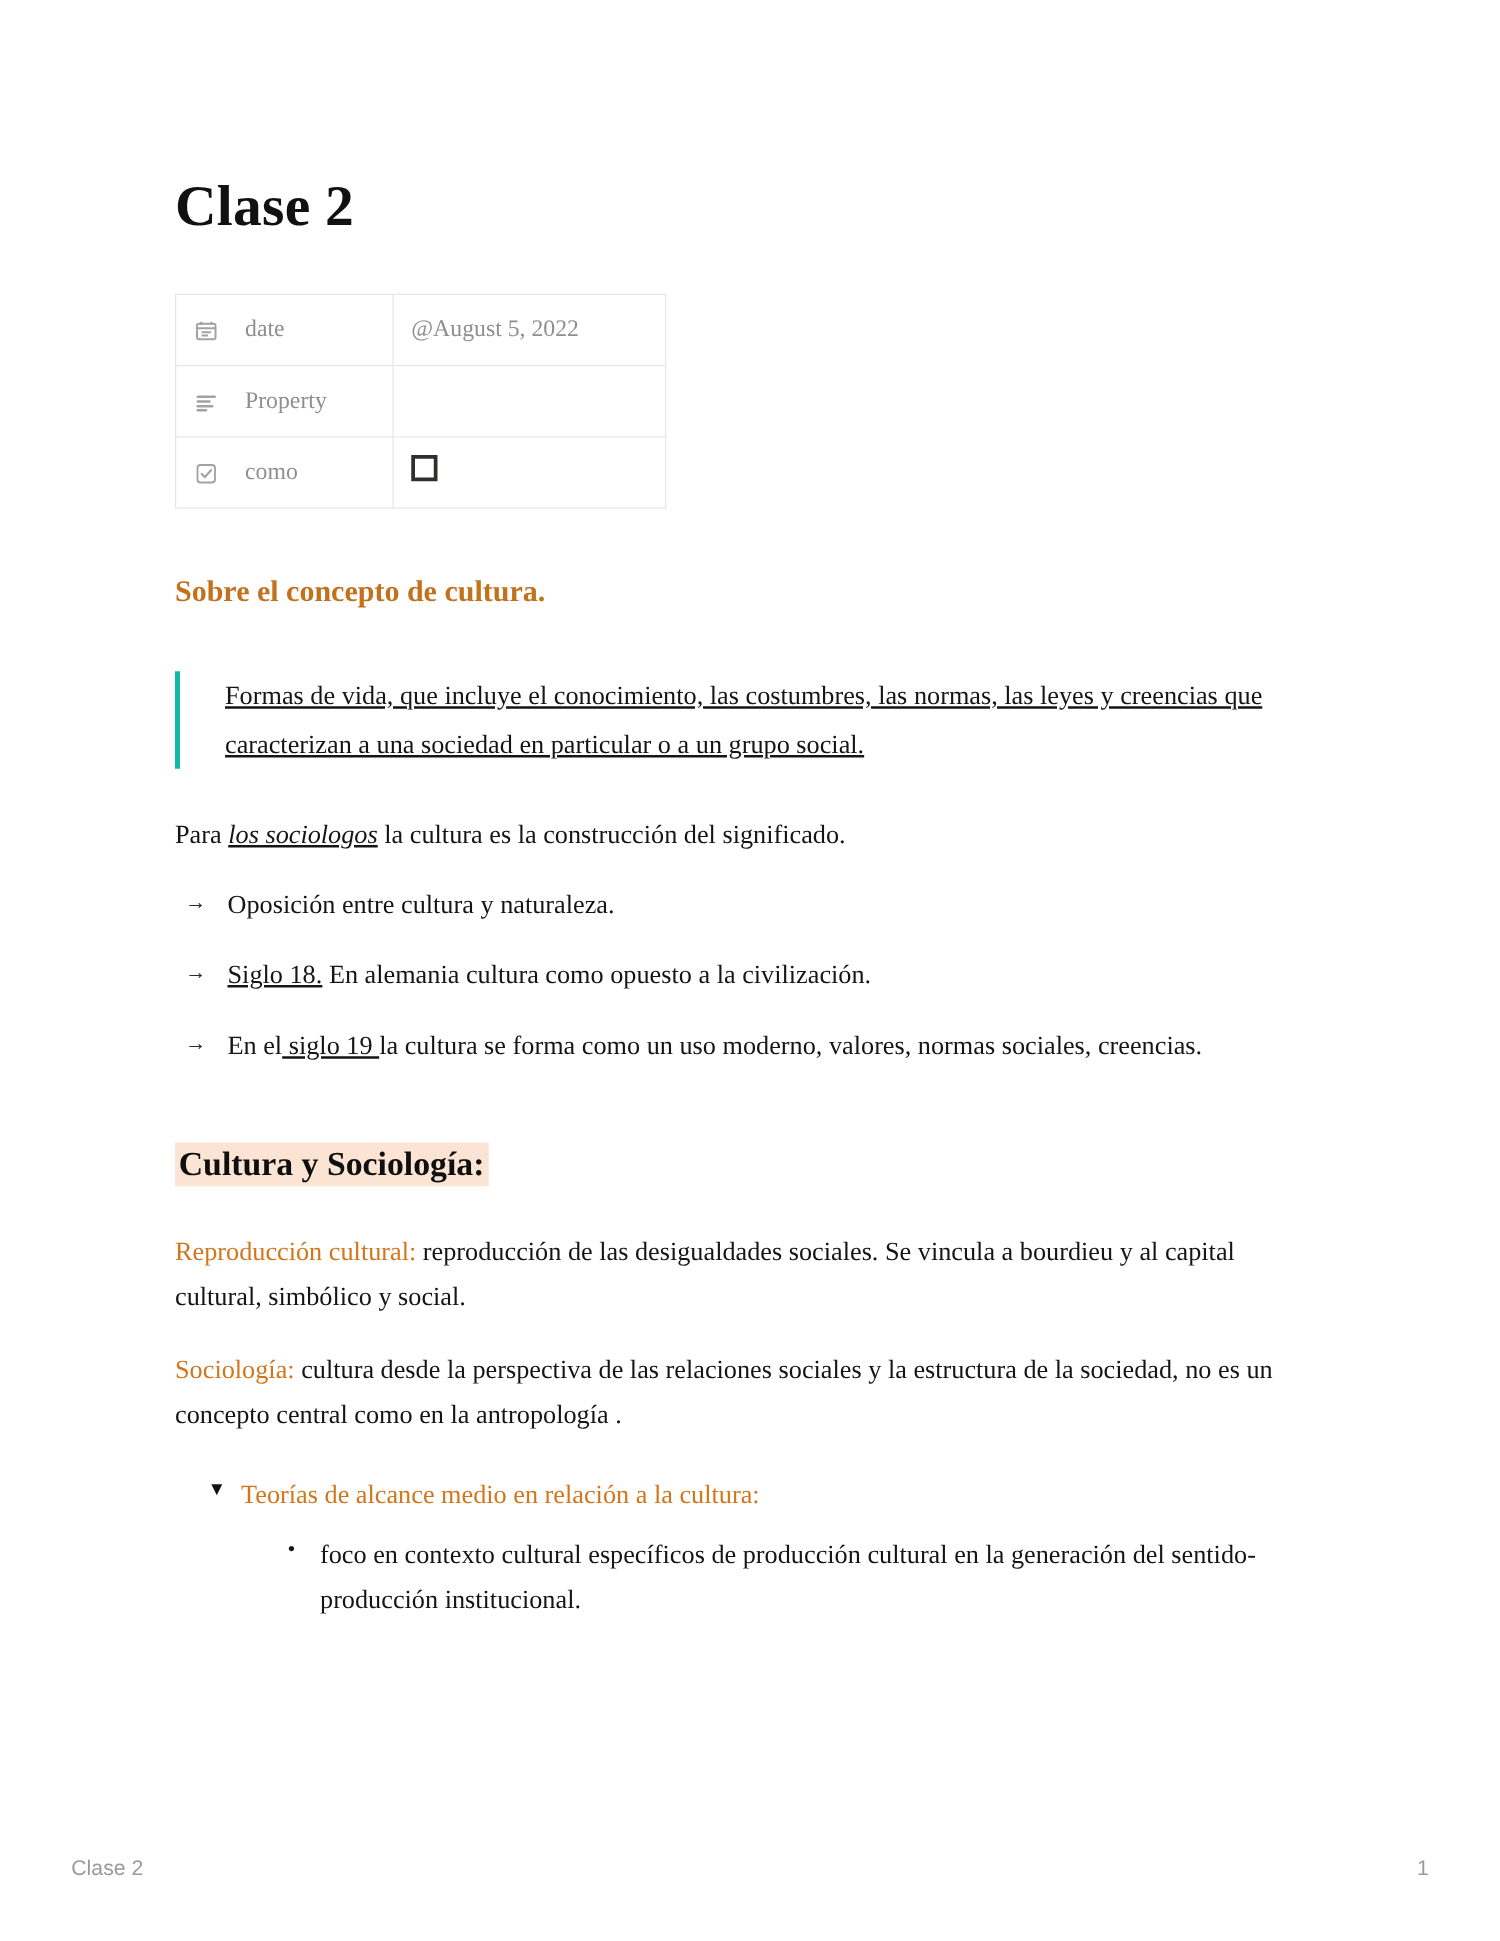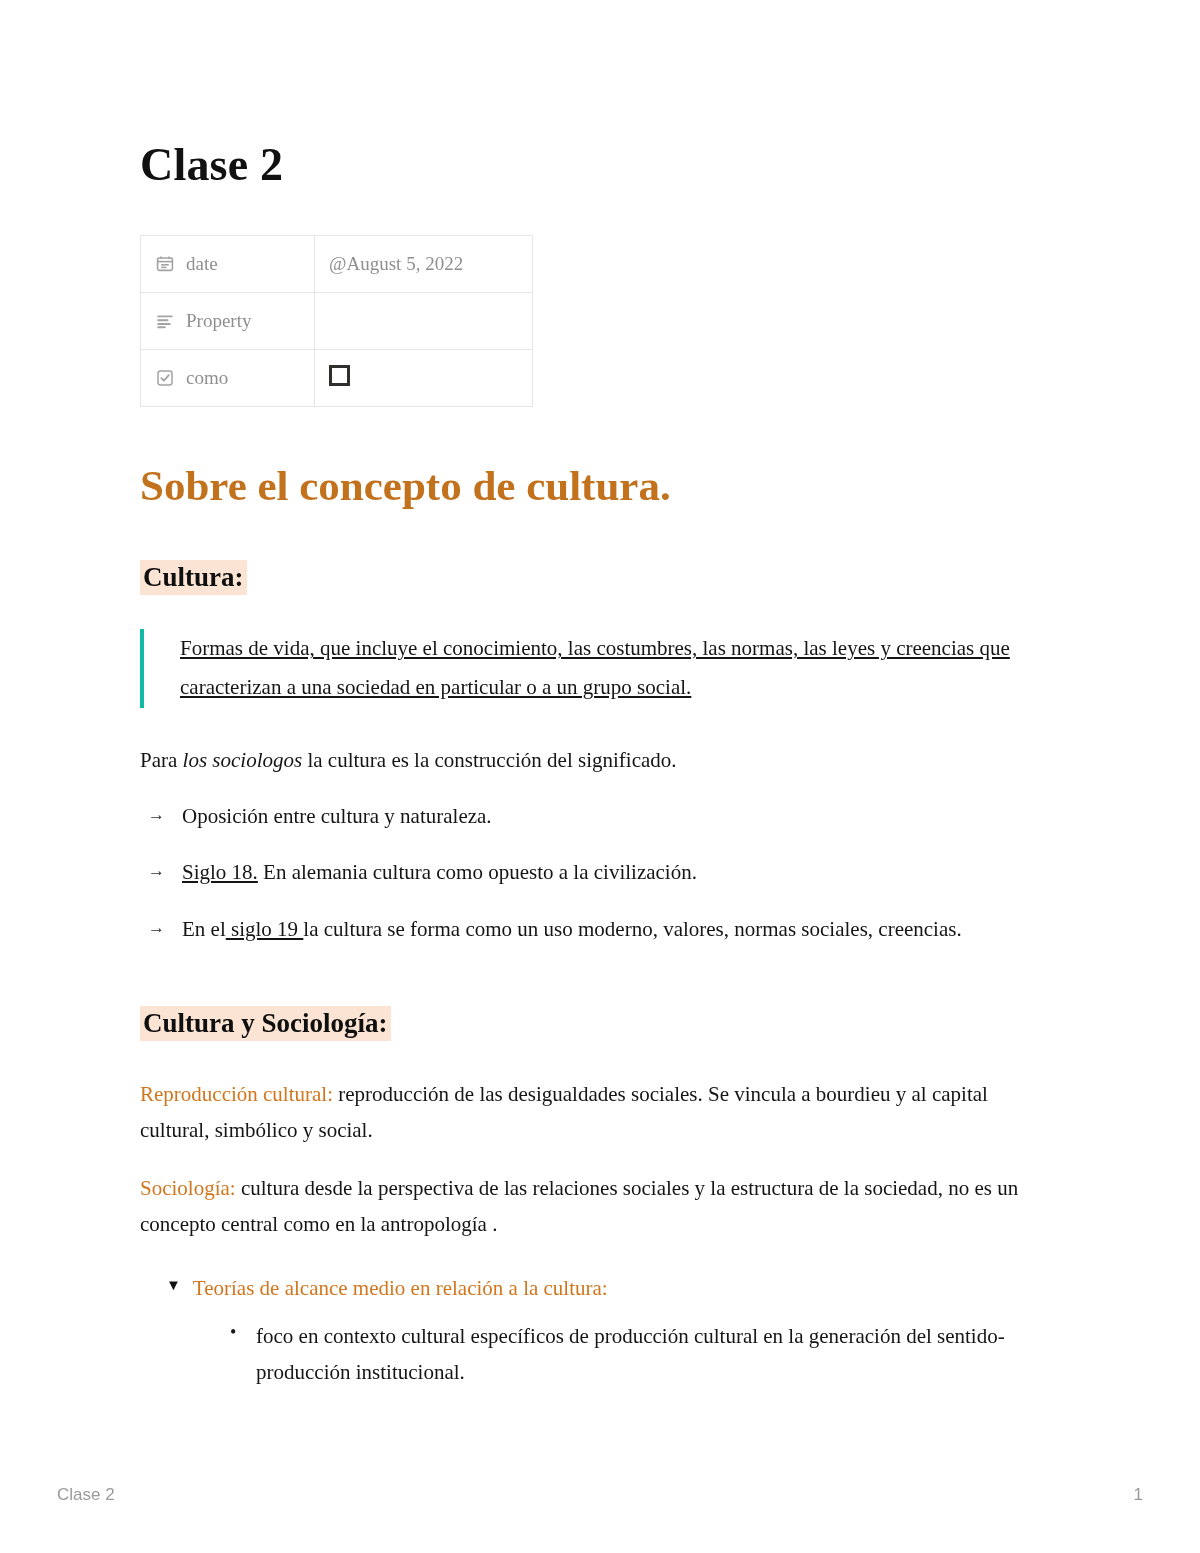--- a/index.html
+++ b/index.html
@@ -53,22 +53,22 @@
   .prop-table td.key {
     width: 145px;
     color: #8f8f8f;
   }
   .prop-table td.val {
     width: 189px;
     color: #8f8f8f;
   }
   .key-inner {
     display: flex;
-    align-items: center;
-    gap: 11px;
+    align-items: flex-end;
+    gap: 21px;
   }
   .pi {
     width: 20px;
     height: 20px;
     flex: 0 0 20px;
     display: inline-block;
     position: relative;
     color: #a3a3a3;
   }
   .pi svg { display: block; width: 20px; height: 20px; }
@@ -86,21 +86,21 @@
     display: inline-block;
     width: 21px;
     height: 21px;
     border: 3px solid #2f2f2b;
     background: #ffffff;
     box-sizing: border-box;
   }
 
   
   h1.sec {
-    font-size: 43px;
+    font-size: 24px;
     font-weight: bold;
     color: #c2711c;
     margin: 0 0 48px 0;
     line-height: 1.25;
     font-family: Liberation Serif, serif;
   }
   h2.sub {
     font-size: 27px;
     font-weight: bold;
     color: #0f0f0f;
@@ -122,21 +122,21 @@
   .quote {
     border-left: 4px solid #14b8a6;
     padding: 0 0 0 36px;
     margin: 0 0 34px 0;
     font-size: 21px;
     line-height: 1.86;
     max-width: 885px;
     text-decoration: underline;
   }
   .u { text-decoration: underline; }
-  .iu { font-style: italic; }
+  .iu { font-style: italic; text-decoration: underline; }
   .orange { color: #d2761d; }
 
   
   ul.arrows {
     list-style: none;
     margin: 0 0 12px 0;
     padding: 0 0 0 8px;
   }
   ul.arrows > li {
     position: relative;
@@ -268,21 +268,20 @@
         </td>
         <td class="val">
           <span class="checkbox-empty"></span>
         </td>
       </tr>
     </tbody>
   </table>
 
   <h1 class="sec">Sobre el concepto de cultura.</h1>
 
-  <h2 class="sub"><span class="hl">Cultura:</span></h2>
 
   <div class="quote">
     <span>Formas de vida, que incluye el conocimiento, las costumbres, las normas, las leyes y creencias que caracterizan a una sociedad en particular o a un grupo social.</span>
   </div>
 
   <p class="body"><span>Para </span><span class="iu">los sociologos</span><span> la cultura es la construcción del significado.</span></p>
 
   <ul class="arrows">
     <li><span class="arrow">→</span><span>Oposición entre cultura y naturaleza.</span></li>
     <li><span class="arrow">→</span><span class="u">Siglo 18.</span><span> En alemania cultura como opuesto a la civilización.</span></li>

